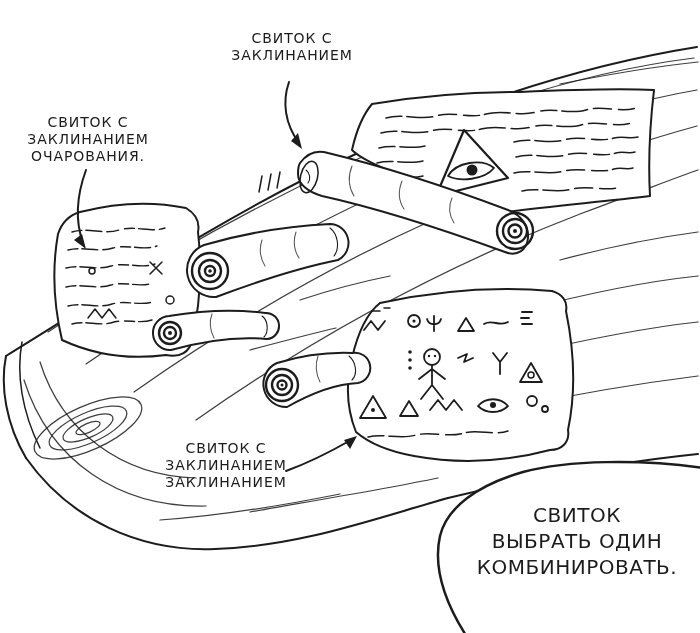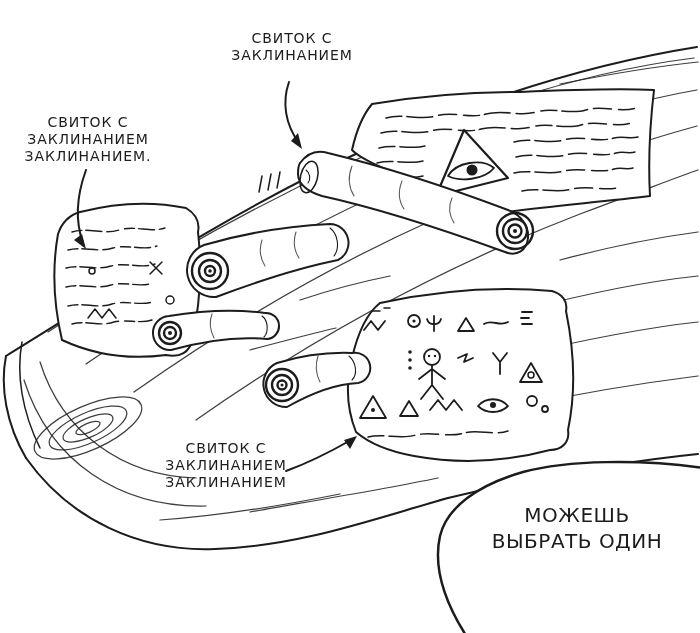--- a/index.html
+++ b/index.html
@@ -224,27 +224,28 @@
 </svg>
 
   <div class="hand-label" style="left:212px; top:30px; width:160px;">
     <div>СВИТОК С</div>
     <div>ЗАКЛИНАНИЕМ</div>
   </div>
 
   <div class="hand-label" style="left:8px; top:114px; width:160px;">
     <div>СВИТОК С</div>
     <div>ЗАКЛИНАНИЕМ</div>
-    <div>ЗАКЛИНАНИЕМ.</div>
+    <div>ОЧАРОВАНИЯ.</div>
   </div>
 
   <div class="hand-label" style="left:146px; top:440px; width:160px;">
     <div>СВИТОК С</div>
     <div>ЗАКЛИНАНИЕМ</div>
     <div>ЗАКЛИНАНИЕМ</div>
   </div>
 
   <div class="speech" style="left:460px; top:502px; width:234px;">
-    <div>МОЖЕШЬ</div>
+    <div>СВИТОК</div>
     <div>ВЫБРАТЬ ОДИН</div>
+    <div>КОМБИНИРОВАТЬ.</div>
   </div>
 
 </div>
 
 </body></html>

